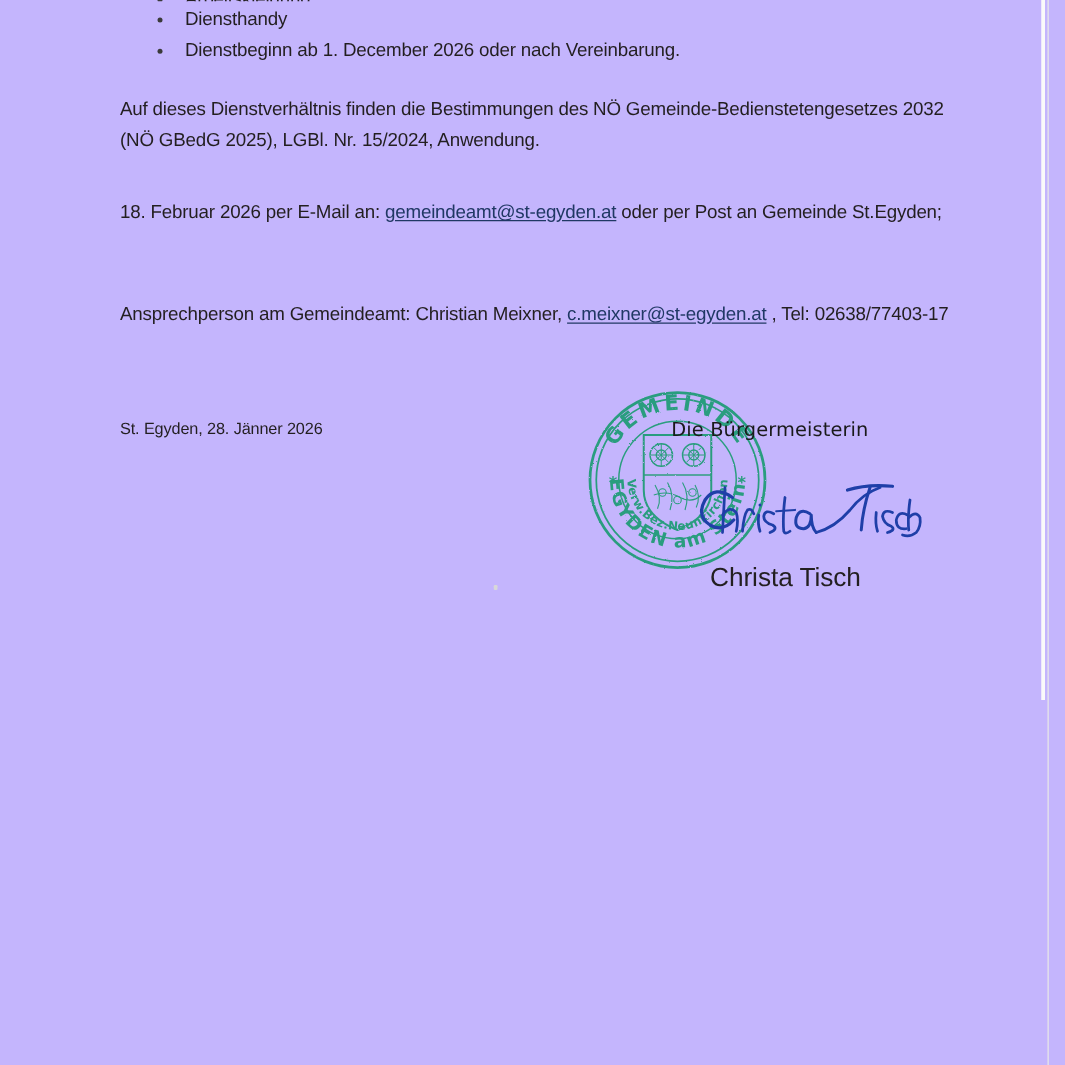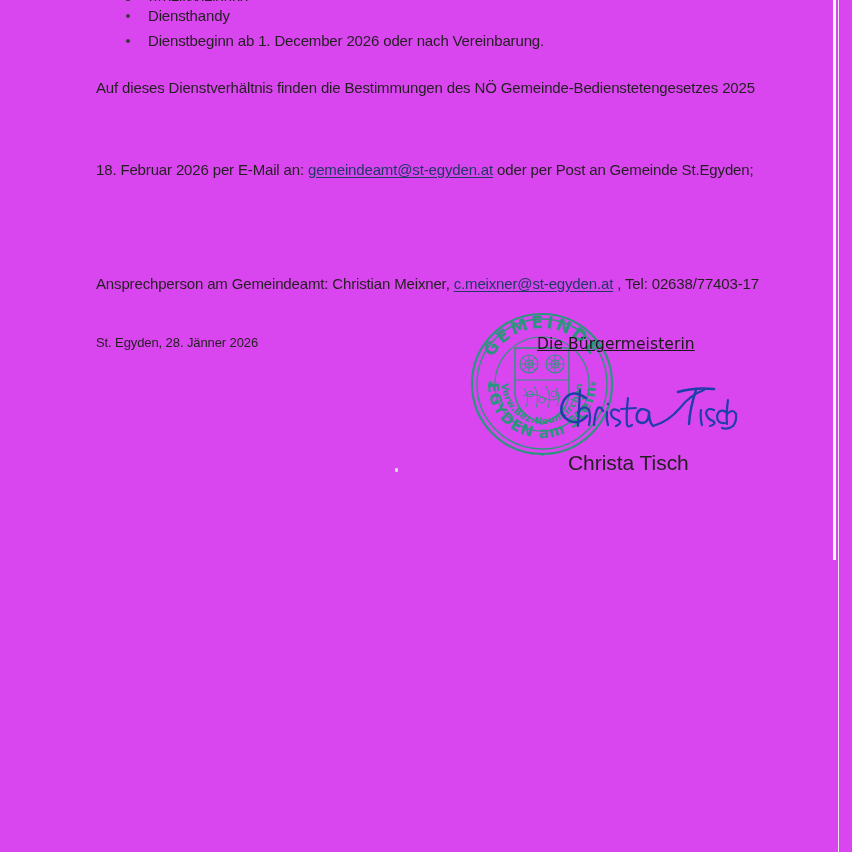--- a/index.html
+++ b/index.html
@@ -8,21 +8,21 @@
     padding: 0;
     background: #ffffff;
   }
   body {
     font-family: "Liberation Sans", sans-serif;
   }
   #page {
     position: relative;
     width: 852px;
     height: 852px;
-    background: #d946ef;
+    background: #c4b5fd;
     overflow: hidden;
   }
   
   .page-edge-shadow {
     position: absolute;
     top: 0;
     left: 838px;
     width: 1px;
     height: 852px;
     background: #e8e8e8;
@@ -93,21 +93,20 @@
     position: absolute;
     left: 96px;
     top: 157px;
     width: 670px;
   }
   .block-ansprech {
     position: absolute;
     left: 96px;
     top: 239px;
     width: 670px;
-    margin-top: 32px;
   }
   .mail-link {
     color: #203864;
     text-underline-offset: 2px;
   }
   .block-date {
     position: absolute;
     left: 96px;
     top: 335px;
     font-size: 13px;
@@ -116,21 +115,20 @@
   }
   .block-role {
     position: absolute;
     left: 537px;
     top: 335px;
     font-size: 15.5px;
     color: #1a1a1a;
     letter-spacing: 0.1px;
     font-family: "DejaVu Sans", sans-serif;
     z-index: 4;
-    text-decoration: underline;
   }
   .block-name {
     position: absolute;
     left: 568px;
     top: 451px;
     font-size: 21px;
     color: #231f20;
     letter-spacing: -0.05px;
     z-index: 4;
   }
@@ -187,21 +185,22 @@
         <span>Diensthandy</span>
       </li>
       <li>
         <span class="bullet-dot"></span>
         <span>Dienstbeginn ab 1. December 2026 oder nach Vereinbarung.</span>
       </li>
     </ul>
   </div>
 
   <div class="block-gbedg">
-    <p class="para">Auf dieses Dienstverhältnis finden die Bestimmungen des NÖ Gemeinde-Bedienstetengesetzes 2025</p>
+    <p class="para">Auf dieses Dienstverhältnis finden die Bestimmungen des NÖ Gemeinde-Bedienstetengesetzes 2032</p>
+    <p class="para">(NÖ GBedG 2025), LGBl. Nr. 15/2024, Anwendung.</p>
   </div>
 
   <div class="block-bewerbung">
     <p class="para"><span>18. Februar 2026 per E-Mail an: </span><a class="mail-link" href="#">gemeindeamt@st-egyden.at</a><span>  oder per Post an Gemeinde St.Egyden;</span></p>
   </div>
 
   <div class="block-ansprech">
     <p class="para"><span>Ansprechperson am Gemeindeamt: Christian Meixner, </span><a class="mail-link" href="#">c.meixner@st-egyden.at</a><span> , Tel: 02638/77403-17</span></p>
   </div>
 

